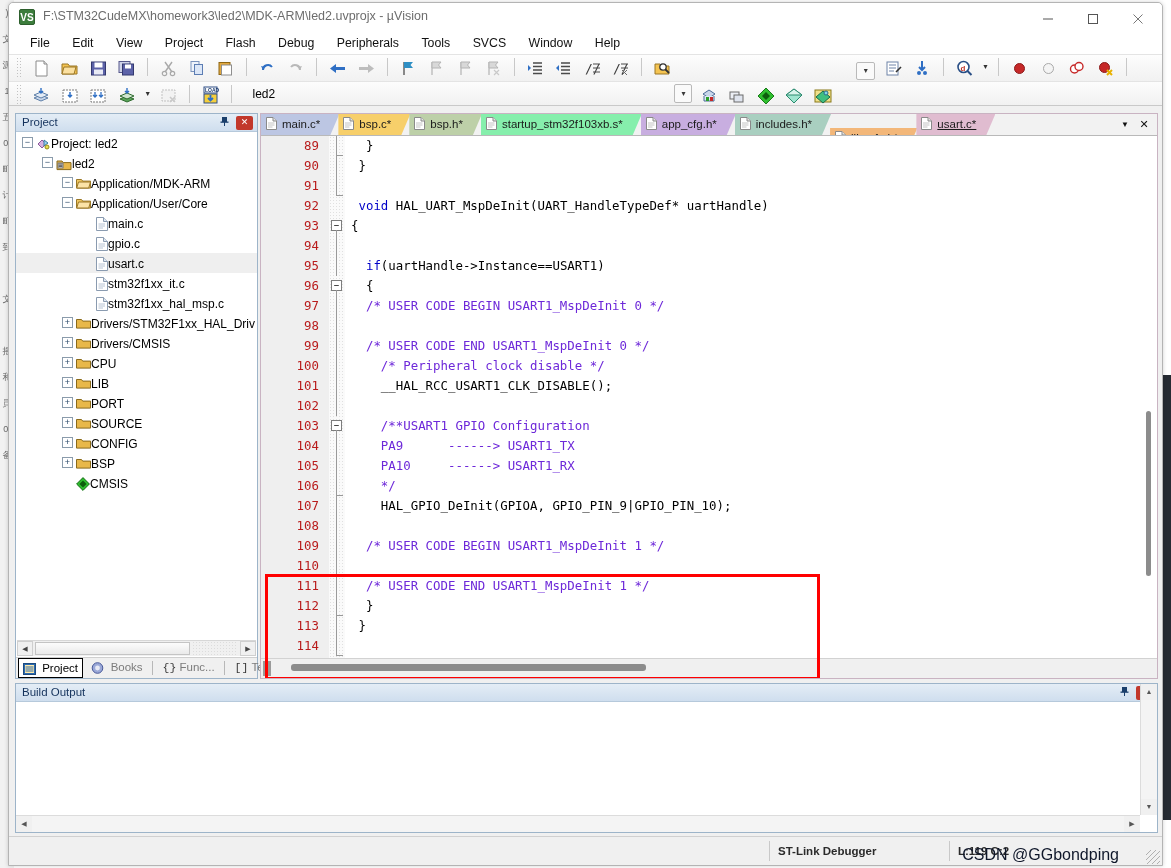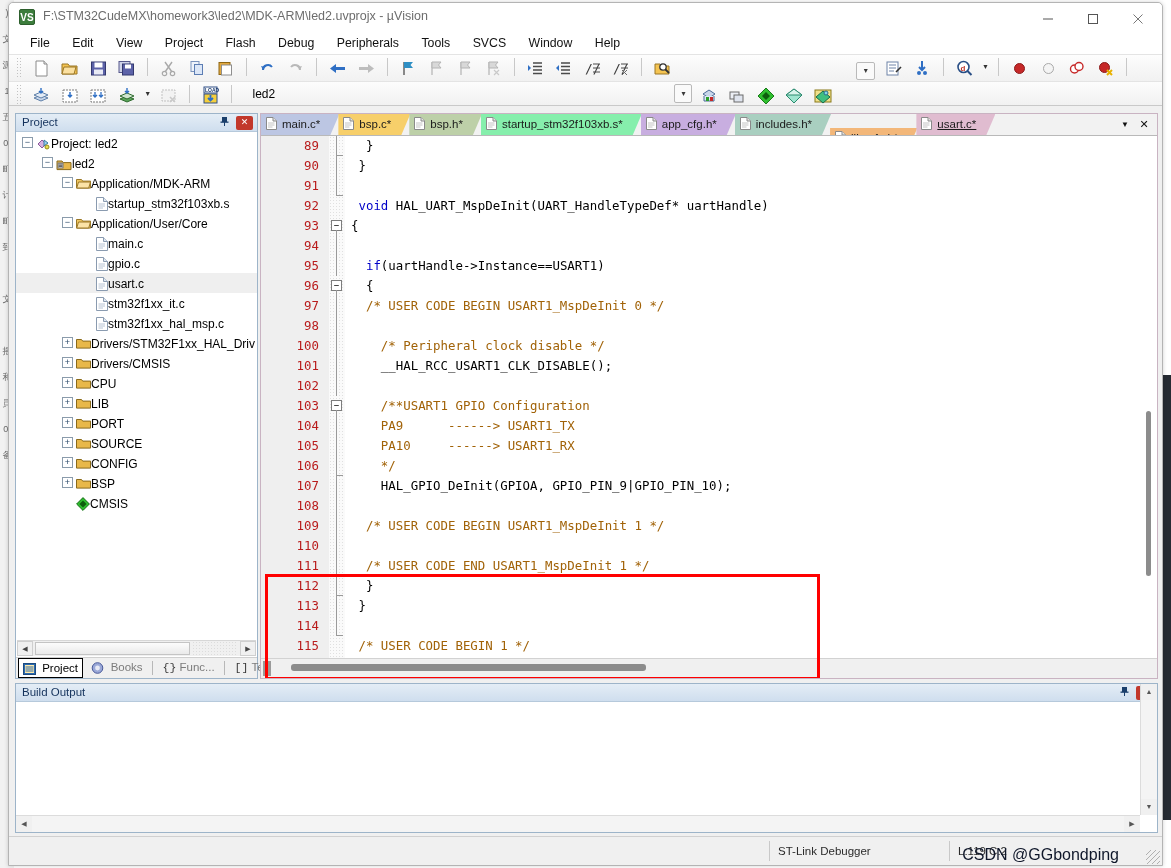--- a/index.html
+++ b/index.html
@@ -259,21 +259,21 @@
     position: absolute; left: 75px; top: 0; width: 1px; height: 20px; background: #9a9a9a;
   }
   .foldend {
     position: absolute; left: 75px; top: 0; width: 7px; height: 10px;
     border-left: 1px solid #9a9a9a; border-bottom: 1px solid #9a9a9a;
   }
   .ctext {
     position: absolute; left: 90px; top: 0; line-height: 20px; color: #000;
   }
   .kw   { color: #0000c8; }
-  .cmt  { color: #a16207; }
+  .cmt  { color: #6d28d9; }
 
   #code-hscroll {
     position: absolute; left: 0; right: 0; bottom: 0; height: 20px;
     background: #f0f0f0; border-top: 1px solid #d2d2d2;
   }
   #chs-thumb {
     position: absolute; left: 30px; top: 5px; width: 355px; height: 7px;
     background: #8c8c8c; border-radius: 3px;
   }
   #chs-left {
@@ -336,21 +336,21 @@
   .hs-arrow2 {
     position: absolute; top: 0; width: 16px; height: 16px; background: #f0f0f0;
     font-size: 7px; color: #555; text-align: center; line-height: 15px; cursor: default;
   }
   #bo-hs-l { left: 0; }
   #bo-hs-r { right: 0; }
 
   
   #statusbar {
     position: absolute; left: 0; right: 0; bottom: 0; height: 29px;
-    background: #f0f0f0; border-top: 1px solid #d0d0d0;
+    background: #f0f0f0; border-top: 1px solid #d0d0d0; font-weight: bold;
   }
   .sb-cell {
     position: absolute; top: 4px; height: 20px; line-height: 20px;
     font-size: 11.5px; color: #2b2b2b; padding-left: 8px;
     border-left: 1px solid #c9c9c9;
   }
   #sb-debugger { left: 760px; width: 180px; }
   #sb-pos { left: 940px; width: 120px; }
   #sb-grip {
     position: absolute; right: 2px; bottom: 1px; width: 14px; height: 14px;
@@ -734,29 +734,20 @@
                 <g stroke="#555">
                   <line x1="2.5" y1="7" x2="6.5" y2="7"></line>
                   <line x1="2.5" y1="8.3" x2="6.5" y2="8.3"></line>
                   <line x1="2.5" y1="9.6" x2="6.5" y2="9.6"></line>
                 </g>
               </svg></span><span class="tree-label">led2</span></div>
           <div class="tree-row"><span style="display:inline-block;width:46px"></span><span class="expander">−</span><span class="tw"><svg width="15" height="13" viewBox="0 0 15 13" style="vertical-align:middle">
                 <path d="M0.5 2.5h5l1.2 1.6H14.5v7H0.5z" fill="#f0c863" stroke="#9a7726"></path>
                 <path d="M2.5 5h12l-1.8 6H0.7z" fill="#fbe3a7" stroke="#9a7726"></path>
               </svg></span><span class="tree-label">Application/MDK-ARM</span></div>
-          <div class="tree-row"><span style="display:inline-block;width:66px"></span><span class="expander none">&nbsp;</span><span class="tw"><svg width="12" height="14" viewBox="0 0 12 14" style="vertical-align:middle">
-                <path d="M0.5 0.5h7l4 4v9h-11z" fill="#fff" stroke="#8a9bb0"></path>
-                <path d="M7.5 0.5v4h4" fill="#dfe7f0" stroke="#8a9bb0"></path>
-                <g stroke="#b8c4d4">
-                  <line x1="2.5" y1="7" x2="9" y2="7"></line>
-                  <line x1="2.5" y1="9" x2="9" y2="9"></line>
-                  <line x1="2.5" y1="11" x2="7" y2="11"></line>
-                </g>
-              </svg></span><span class="tree-label">startup_stm32f103xb.s</span></div>
           <div class="tree-row"><span style="display:inline-block;width:46px"></span><span class="expander">−</span><span class="tw"><svg width="15" height="13" viewBox="0 0 15 13" style="vertical-align:middle">
                 <path d="M0.5 2.5h5l1.2 1.6H14.5v7H0.5z" fill="#f0c863" stroke="#9a7726"></path>
                 <path d="M2.5 5h12l-1.8 6H0.7z" fill="#fbe3a7" stroke="#9a7726"></path>
               </svg></span><span class="tree-label">Application/User/Core</span></div>
           <div class="tree-row"><span style="display:inline-block;width:66px"></span><span class="expander none">&nbsp;</span><span class="tw"><svg width="12" height="14" viewBox="0 0 12 14" style="vertical-align:middle">
                 <path d="M0.5 0.5h7l4 4v9h-11z" fill="#fff" stroke="#8a9bb0"></path>
                 <path d="M7.5 0.5v4h4" fill="#dfe7f0" stroke="#8a9bb0"></path>
                 <g stroke="#b8c4d4">
                   <line x1="2.5" y1="7" x2="9" y2="7"></line>
                   <line x1="2.5" y1="9" x2="9" y2="9"></line>
@@ -943,20 +934,21 @@
             <div class="cline"><span class="lnum">89</span><span class="foldline" style="height:10px"></span><span class="foldend" style="top:10px"></span><span class="ctext">  }</span></div>
             <div class="cline"><span class="lnum">90</span><span class="foldline"></span><span class="ctext"> }</span></div>
             <div class="cline"><span class="lnum">91</span><span class="foldline" style="height:10px"></span><span class="foldend" style="top:10px"></span><span class="ctext"></span></div>
             <div class="cline"><span class="lnum">92</span><span class="ctext"> <span class="kw">void</span> HAL_UART_MspDeInit(UART_HandleTypeDef* uartHandle)</span></div>
             <div class="cline"><span class="lnum">93</span><span class="fold">−</span><span class="foldline" style="top:14px;height:6px"></span><span class="ctext">{</span></div>
             <div class="cline"><span class="lnum">94</span><span class="foldline"></span><span class="ctext"></span></div>
             <div class="cline"><span class="lnum">95</span><span class="foldline"></span><span class="ctext">  <span class="kw">if</span>(uartHandle-&gt;Instance==USART1)</span></div>
             <div class="cline"><span class="lnum">96</span><span class="fold">−</span><span class="foldline" style="top:14px;height:6px"></span><span class="ctext">  {</span></div>
             <div class="cline"><span class="lnum">97</span><span class="foldline"></span><span class="ctext"><span class="cmt">  /* USER CODE BEGIN USART1_MspDeInit 0 */</span></span></div>
             <div class="cline"><span class="lnum">98</span><span class="foldline"></span><span class="ctext"></span></div>
+            <div class="cline"><span class="lnum">99</span><span class="foldline"></span><span class="ctext"><span class="cmt">  /* USER CODE END USART1_MspDeInit 0 */</span></span></div>
             <div class="cline"><span class="lnum">100</span><span class="foldline"></span><span class="ctext"><span class="cmt">    /* Peripheral clock disable */</span></span></div>
             <div class="cline"><span class="lnum">101</span><span class="foldline"></span><span class="ctext">    __HAL_RCC_USART1_CLK_DISABLE();</span></div>
             <div class="cline"><span class="lnum">102</span><span class="foldline"></span><span class="ctext"></span></div>
             <div class="cline"><span class="lnum">103</span><span class="fold">−</span><span class="foldline" style="top:14px;height:6px"></span><span class="ctext"><span class="cmt">    /**USART1 GPIO Configuration</span></span></div>
             <div class="cline"><span class="lnum">104</span><span class="foldline"></span><span class="ctext"><span class="cmt">    PA9      ------&gt; USART1_TX</span></span></div>
             <div class="cline"><span class="lnum">105</span><span class="foldline"></span><span class="ctext"><span class="cmt">    PA10     ------&gt; USART1_RX</span></span></div>
             <div class="cline"><span class="lnum">106</span><span class="foldline" style="height:10px"></span><span class="foldend" style="top:10px"></span><span class="ctext"><span class="cmt">    */</span></span></div>
             <div class="cline"><span class="lnum">107</span><span class="foldline"></span><span class="ctext">    HAL_GPIO_DeInit(GPIOA, GPIO_PIN_9|GPIO_PIN_10);</span></div>
             <div class="cline"><span class="lnum">108</span><span class="foldline"></span><span class="ctext"></span></div>
             <div class="cline"><span class="lnum">109</span><span class="foldline"></span><span class="ctext"><span class="cmt">  /* USER CODE BEGIN USART1_MspDeInit 1 */</span></span></div>

